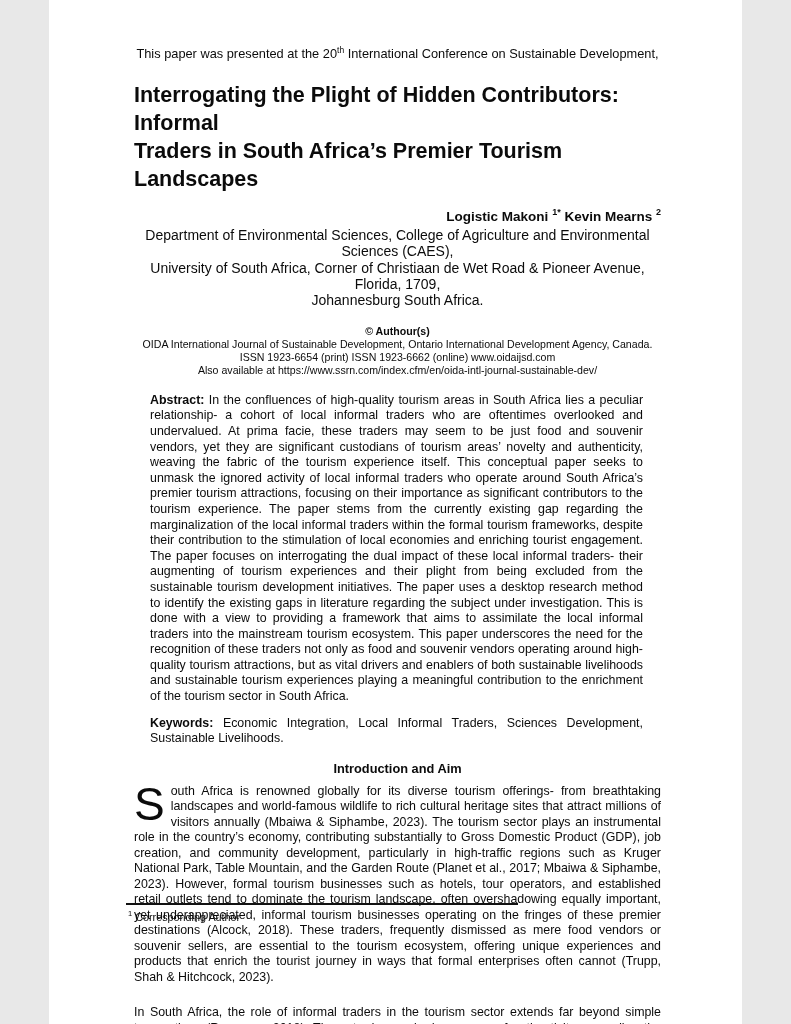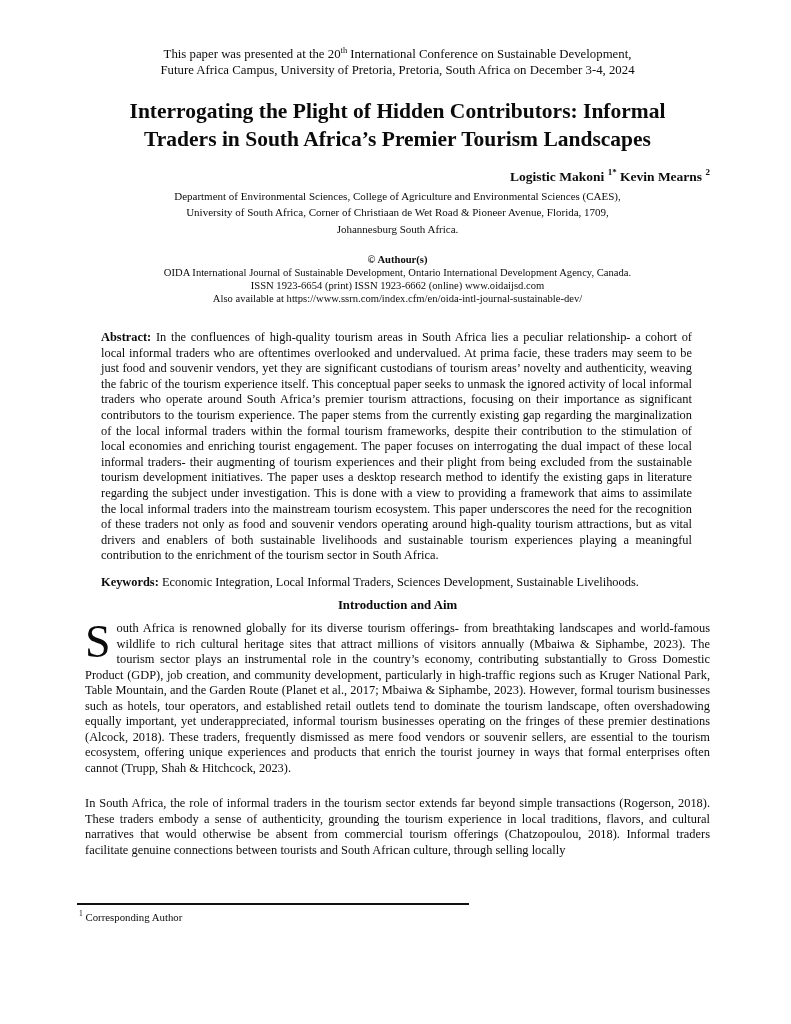--- a/index.html
+++ b/index.html
@@ -1,55 +1,55 @@
 <!DOCTYPE html>
 <html><head>
 <meta charset="utf-8">
 <style>
   * { margin: 0; padding: 0; box-sizing: border-box; }
   html, body { background: #e8e8e8; }
   body { display: flex; justify-content: center; }
   .page {
-    width: 791px;
+    width: 693px;
     height: 1024px;
     background: #ffffff;
     color: #0b0b0b;
-    font-family: Liberation Serif, serif;
+    font-family: Liberation Sans, sans-serif;
     padding: 42px 81px 0 85px;
     position: relative;
     overflow: hidden;
   }
   .conf-note { text-align: center; font-size: 12.8px; line-height: 16px; }
   .conf-note sup { font-size: 8.5px; }
   .paper-title {
-    text-align: center;
+    text-align: left;
     font-size: 21.5px;
     line-height: 28px;
     font-weight: bold;
     margin-top: 19px;
   }
   .authors { text-align: right; font-size: 13.5px; font-weight: bold; margin-top: 14px; }
   .authors sup { font-size: 9px; }
-  .affiliation { text-align: center; font-size: 11px; line-height: 16.4px; margin-top: 3px; }
+  .affiliation { text-align: center; font-size: 14px; line-height: 16.4px; margin-top: 3px; }
   .pub-block { text-align: center; font-size: 10.6px; line-height: 13px; margin-top: 10px; }
   .pub-copy { font-weight: bold; margin-top: 16px; }
   .abstract-block, .keywords-block {
     margin: 0 18px 0 16px;
     text-align: justify;
     font-size: 12.4px;
     line-height: 15.6px;
   }
-  .abstract-block { margin-top: 25px; }
+  .abstract-block { margin-top: 16px; }
   .keywords-block { margin-top: 11px; }
   .bold-label { font-weight: bold; }
   .section-heading {
     text-align: center;
     font-weight: bold;
     font-size: 12.8px;
-    margin-top: 8px;
+    margin-top: 14px;
   }
   .body-par {
     text-align: justify;
     font-size: 12.4px;
     line-height: 15.5px;
     margin-top: 8px;
   }
   .body-par.second { margin-top: 20px; }
   .dropcap {
     float: left;
@@ -62,21 +62,20 @@
   .footnote-text { font-size: 10.8px; margin-top: 4px; margin-left: 2px; }
   .footnote-text sup { font-size: 7.5px; }
 </style>
 </head>
 <body>
 
 <div class="page">
 
   <div class="conf-note">
     <div><span>This paper was presented at the 20</span><sup>th</sup><span> International Conference on Sustainable Development,</span></div>
-    <div>Future Africa Campus, University of Pretoria, Pretoria, South Africa on December 3-4, 2024</div>
   </div>
 
   <h1 class="paper-title">
     <div>Interrogating the Plight of Hidden Contributors: Informal</div>
     <div>Traders in South Africa’s Premier Tourism Landscapes</div>
   </h1>
 
   <div class="authors"><span>Logistic Makoni</span> <sup>1*</sup> <span>Kevin Mearns</span> <sup>2</sup></div>
 
   <div class="affiliation">

